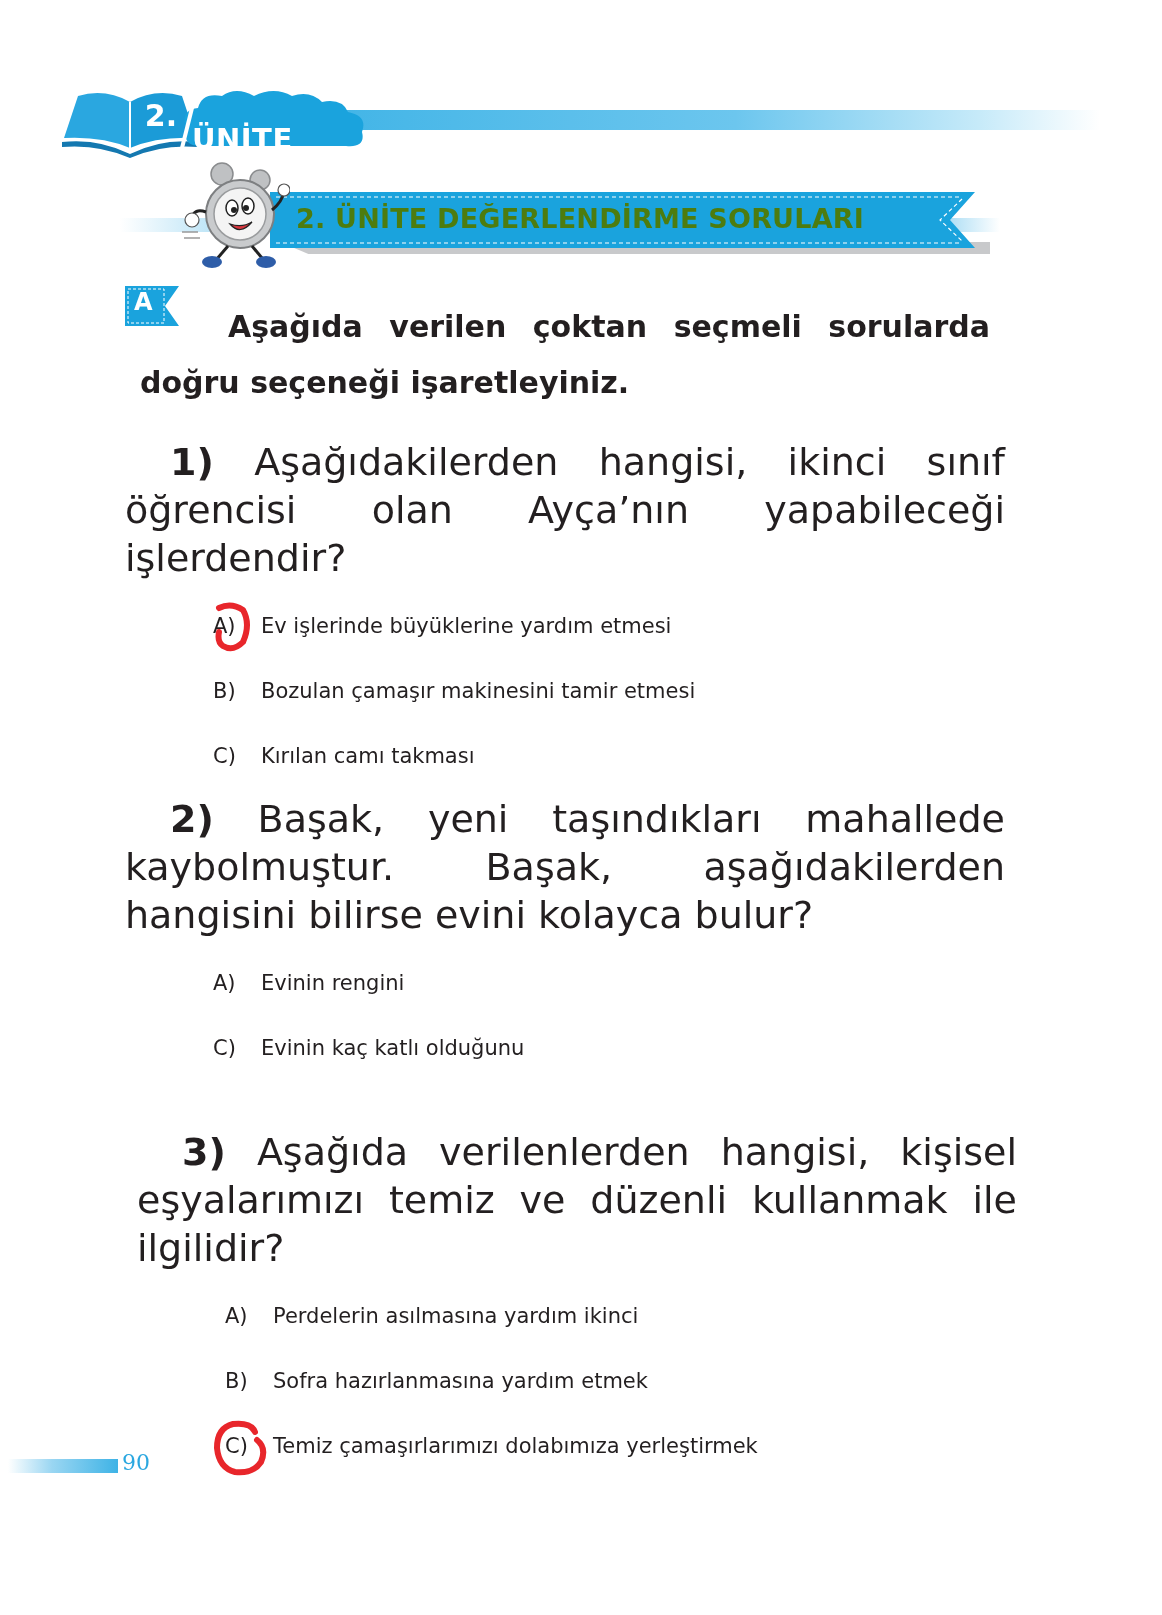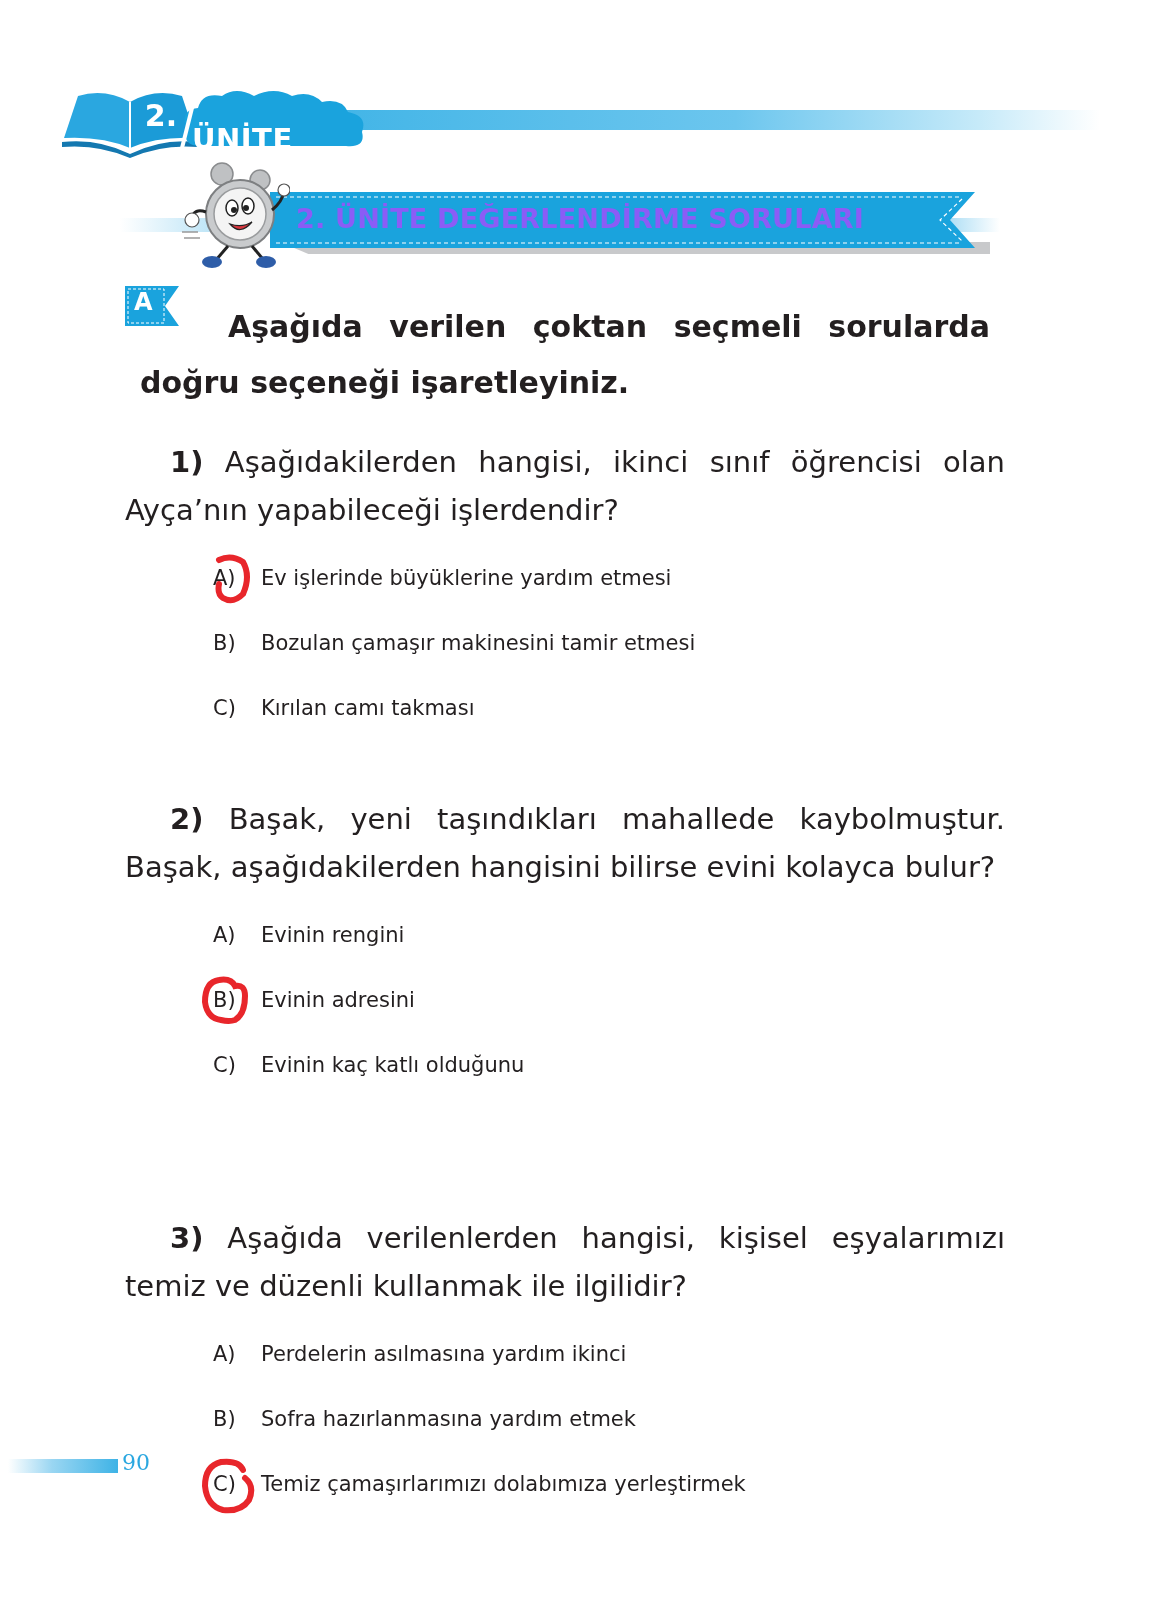--- a/index.html
+++ b/index.html
@@ -18,33 +18,33 @@
                  font-family: "DejaVu Sans", sans-serif; font-weight: bold; font-size: 29px; color: #ffffff; letter-spacing: 0.5px; margin-top: 24px; }
 
     
     .section-ribbon { position: absolute; left: 120px; top: 160px; width: 880px; height: 110px; }
     .ribbon-fade { position: absolute; left: 0; top: 58px; width: 880px; height: 14px;
                    background: linear-gradient(to right, rgba(120,200,240,0) 0%, #8fd2f1 18%, #8fd2f1 92%, rgba(120,200,240,0) 100%); }
     .ribbon-shadow { position: absolute; left: 160px; top: 82px; width: 710px; height: 12px;
                      background: #c8c9cb; clip-path: polygon(0 0, 100% 0, 100% 100%, 4% 100%); }
     .ribbon-band { position: absolute; left: 150px; top: 32px; width: 705px; height: 56px; }
     .ribbon-title { position: absolute; left: 176px; top: 43px; font-family: "DejaVu Sans", sans-serif;
-                    font-weight: bold; font-size: 27px; color: #8b5cf6; white-space: nowrap; letter-spacing: 0.2px; }
+                    font-weight: bold; font-size: 27px; color: #4d7c0f; white-space: nowrap; letter-spacing: 0.2px; }
     .mascot { position: absolute; left: 60px; top: 0; width: 110px; height: 110px; }
 
     
     .instruction { position: absolute; left: 125px; top: 284px; width: 880px; }
     .badge-a { position: absolute; left: 0; top: 2px; width: 54px; height: 40px; }
     .badge-letter { position: absolute; left: 9px; top: 4px; font-weight: bold; font-size: 24px; color: #ffffff; }
     .instruction-text { font-family: "DejaVu Sans", sans-serif; font-weight: bold; font-size: 30px;
                         line-height: 56px; text-align: justify; text-align-last: left; margin: 15px; text-indent: 88px; }
 
     
     .question { position: absolute; left: 125px; width: 880px; }
-    .q-stem { margin: 0; font-size: 29px; line-height: 48px; text-align: justify; text-align-last: left; text-indent: 45px; }
+    .q-stem { margin: 0; font-size: 38px; line-height: 48px; text-align: justify; text-align-last: left; text-indent: 45px; }
     .q-num { font-weight: bold; }
     .options { margin: 0; padding: 0; list-style: none; }
     .option { position: relative; height: 65px; line-height: 65px; padding-left: 88px; font-size: 21px; white-space: nowrap; }
     .opt-letter { display: inline-block; min-width: 48px; }
     .mark { position: absolute; pointer-events: none; }
 
     
     .page-bar { position: absolute; left: 8px; top: 1459px; width: 110px; height: 14px;
                 background: linear-gradient(to right, rgba(62,179,230,0) 0%, #9ad6f2 40%, #3eb3e6 100%); }
     .page-number { position: absolute; left: 122px; top: 1450px; font-family: "DejaVu Serif", serif;
@@ -129,32 +129,26 @@
   </ul>
 </div>
 
 <div class="question" style="top:795px;">
   <p class="q-stem"><span class="q-num">2)</span> <span>Başak, yeni taşındıkları mahallede kaybolmuştur. Başak, aşağıdakilerden hangisini bilirse evini kolayca bulur?</span></p>
   <ul class="options" style="margin-top:12px;">
     <li class="option">
       <span class="opt-letter">A)</span><span>Evinin rengini</span>
     </li>
     <li class="option">
-      <svg class="mark" style="left:76px; top:6px; width:52px; height:50px;" viewBox="0 0 52 50">
-        <path d="M20 46 Q6 44 4 28 Q4 8 18 6 Q30 4 34 12 Q44 10 44 22 Q44 40 34 46 Q28 48 20 46" fill="none" stroke="#e8262b" stroke-width="6" stroke-linecap="round"></path>
-      </svg>
-      <span class="opt-letter">B)</span><span>Evinin adresini</span>
-    </li>
-    <li class="option">
       <span class="opt-letter">C)</span><span>Evinin kaç katlı olduğunu</span>
     </li>
   </ul>
 </div>
 
-<div class="question" style="top:1214px;">
+<div class="question" style="top:1128px;margin-left:12px;">
   <p class="q-stem"><span class="q-num">3)</span> <span>Aşağıda verilenlerden hangisi, kişisel eşyalarımızı temiz ve düzenli kullanmak ile ilgilidir?</span></p>
   <ul class="options" style="margin-top:12px;">
     <li class="option">
       <span class="opt-letter">A)</span><span>Perdelerin asılmasına yardım ikinci</span>
     </li>
     <li class="option">
       <span class="opt-letter">B)</span><span>Sofra hazırlanmasına yardım etmek</span>
     </li>
     <li class="option">
       <svg class="mark" style="left:74px; top:4px; width:66px; height:58px;" viewBox="0 0 66 58">

